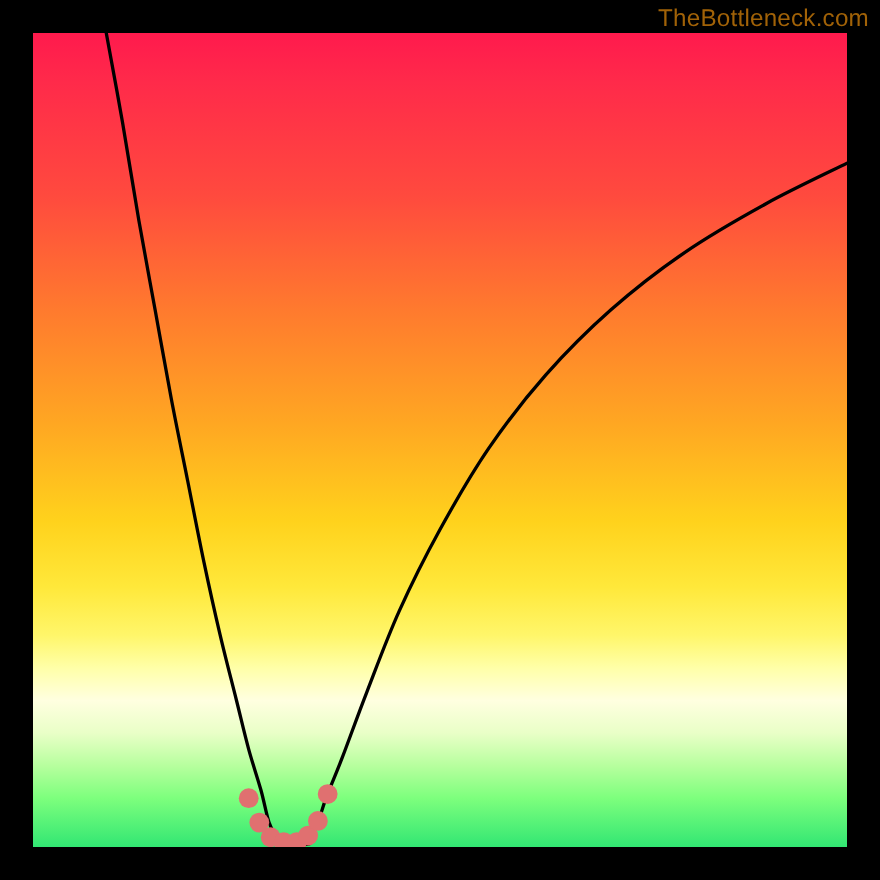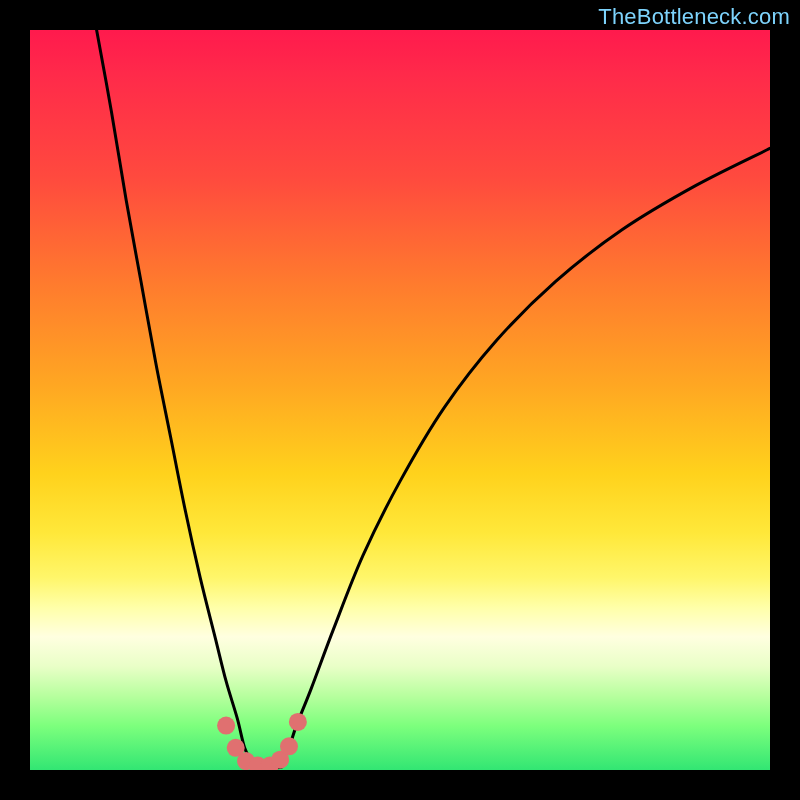--- a/index.html
+++ b/index.html
@@ -47,21 +47,21 @@
     );
   }
   svg.curve {
     position: absolute;
     inset: 0;
   }
   .watermark {
     position: absolute;
     top: 4px;
     right: 10px;
-    color: #7dd3fc;
+    color: #a16207;
     font-size: 22px;
     letter-spacing: 0.2px;
     user-select: none;
   }
 </style>
 </head>
 <body>
 
 <div class="frame">
   <div class="watermark">TheBottleneck.com</div>

